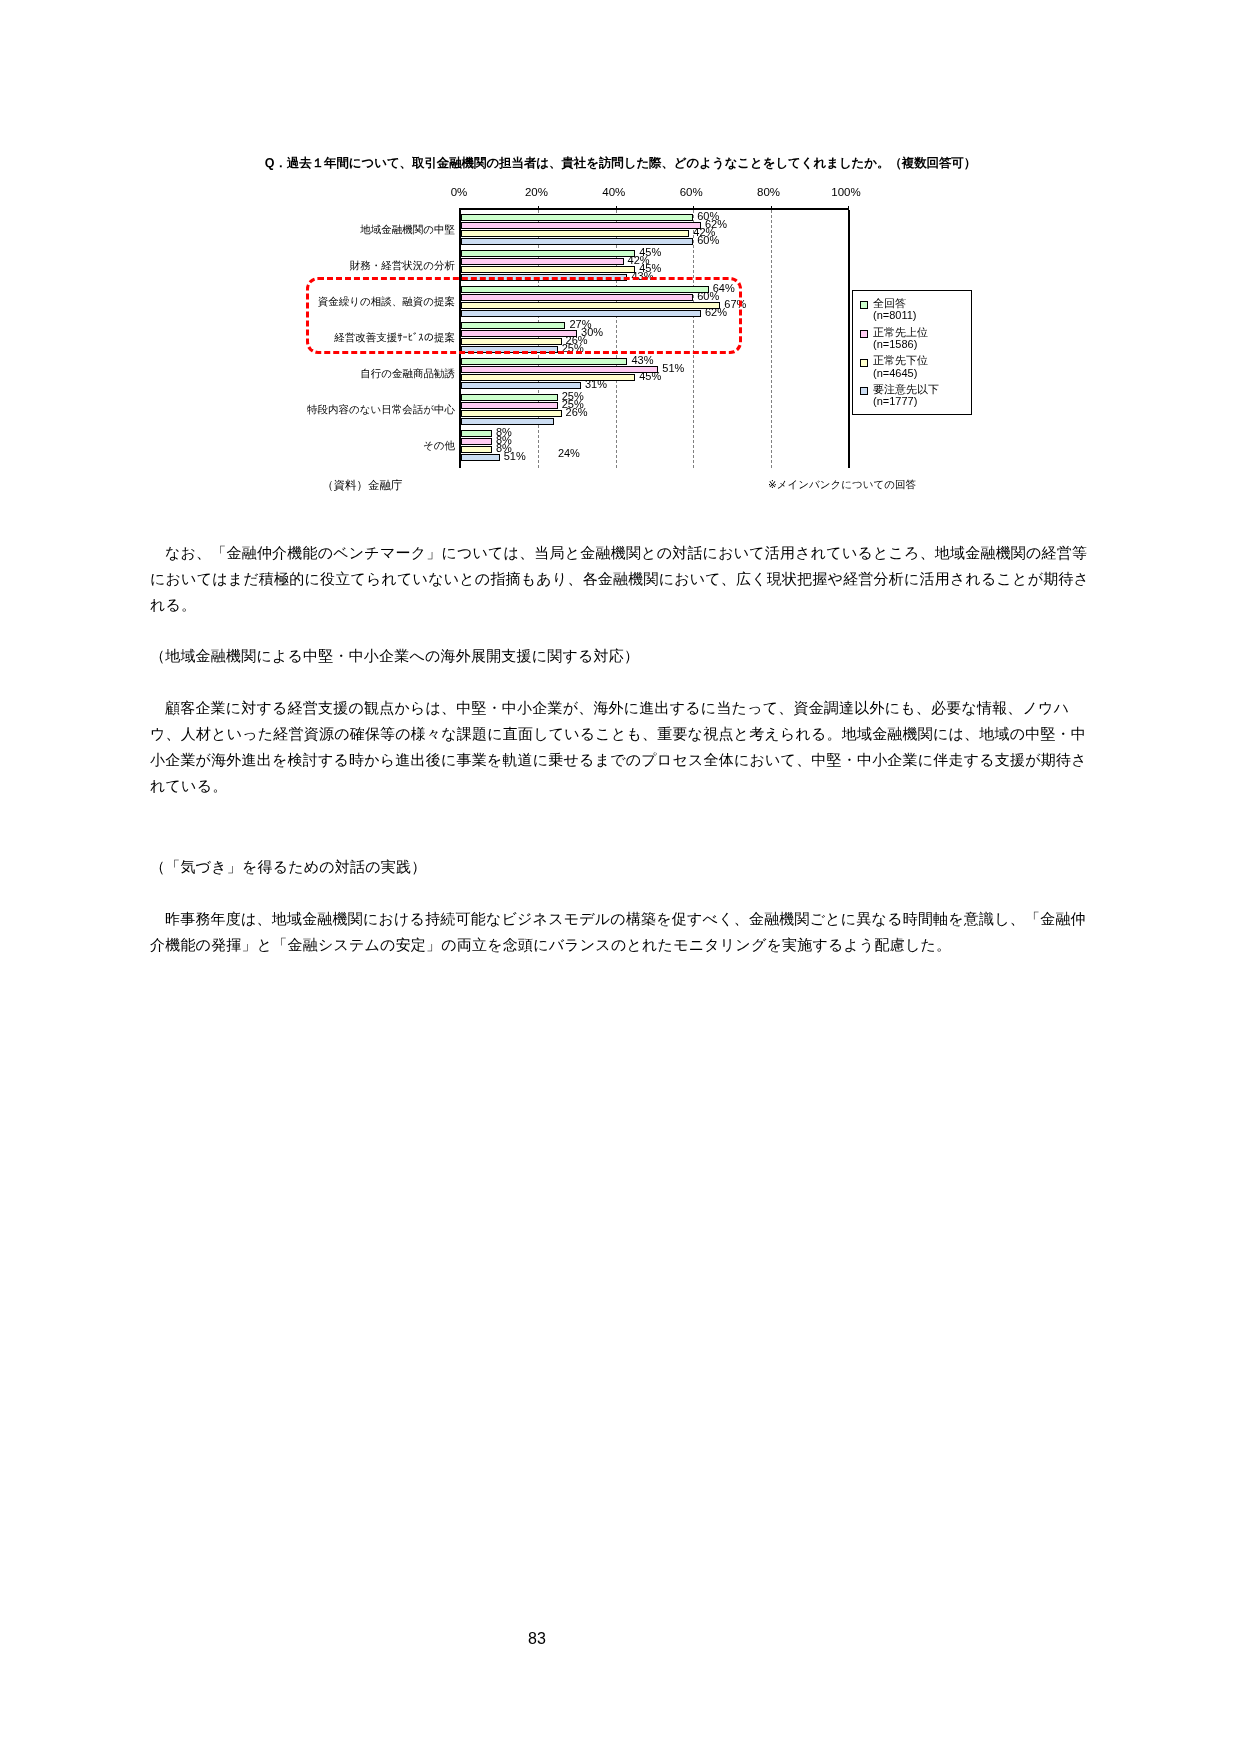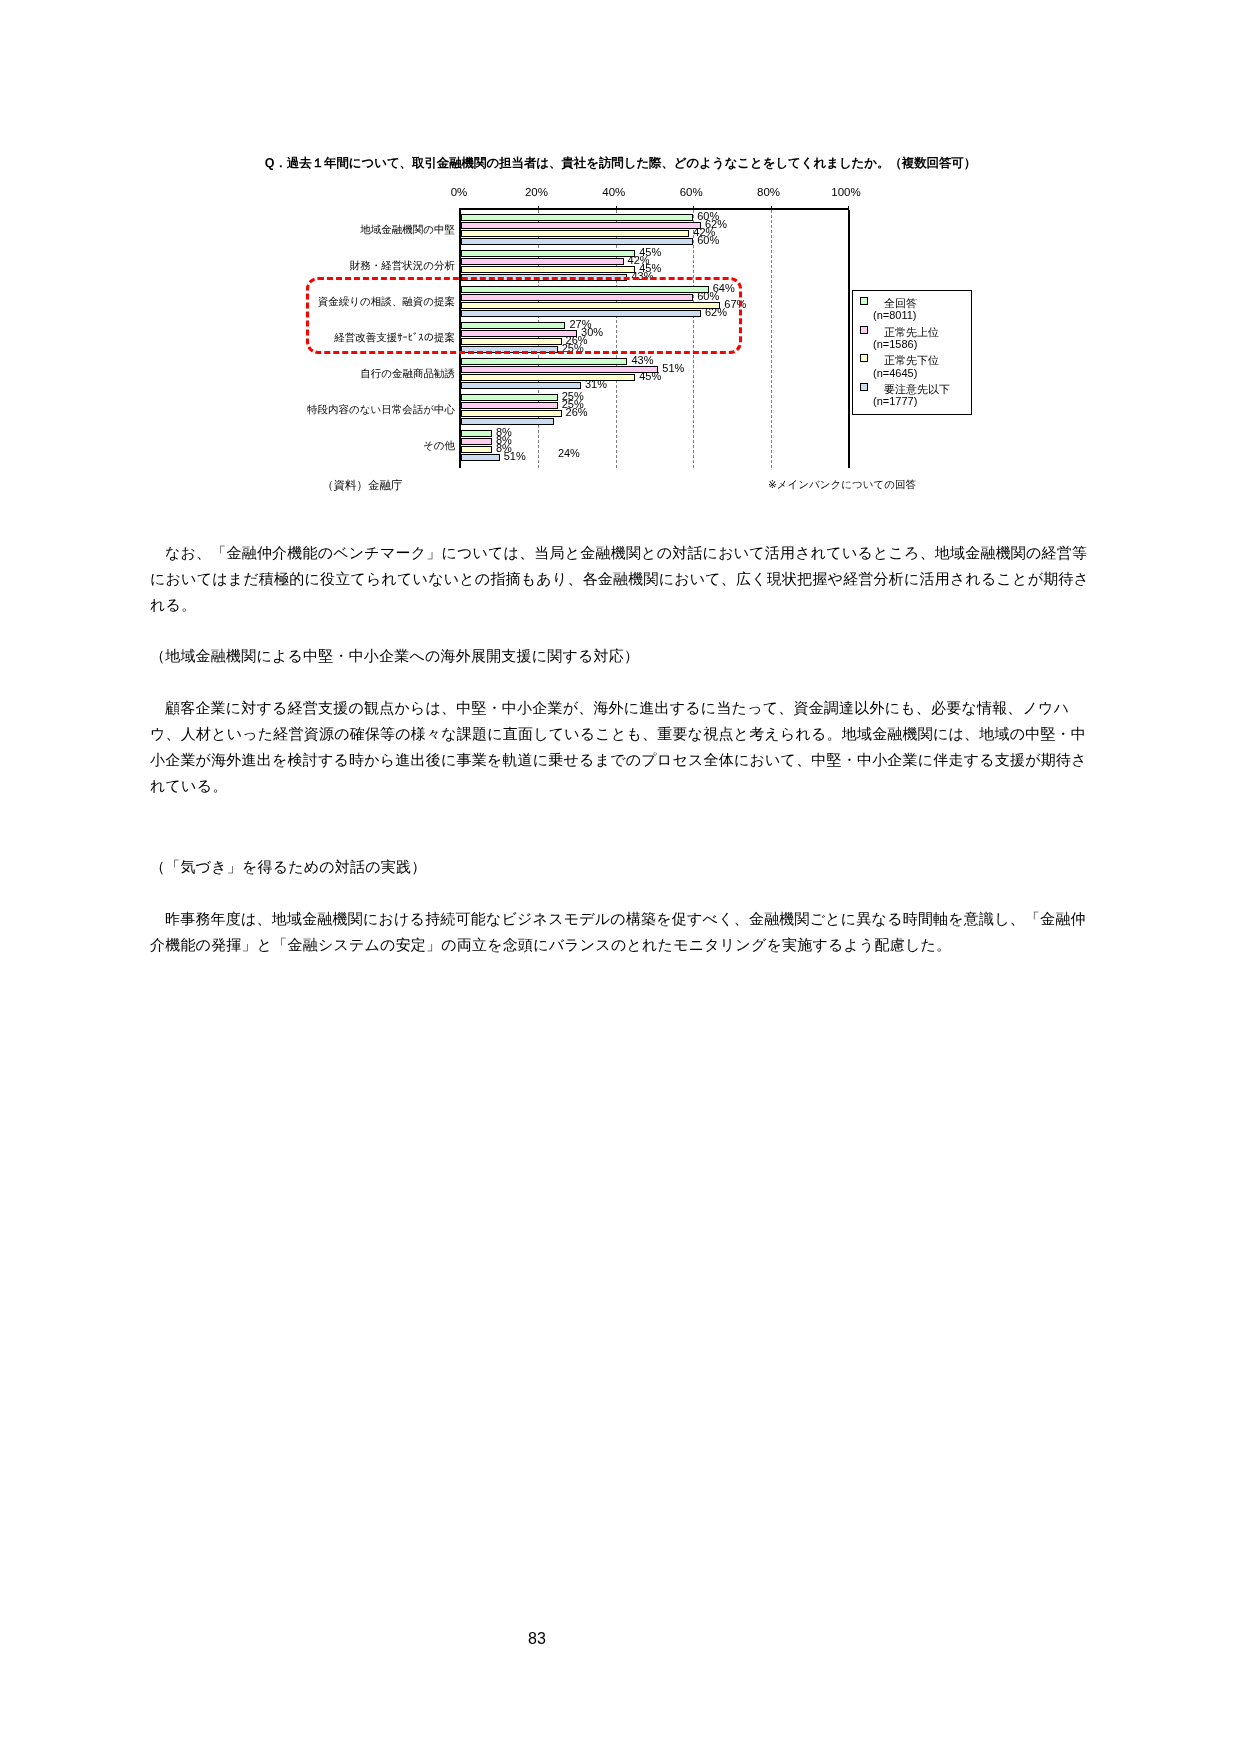--- a/index.html
+++ b/index.html
@@ -66,21 +66,21 @@
     position:absolute;
     border:3px dashed #ff0000;border-radius:12px;
     pointer-events:none;
   }
 
   .legend{
     position:absolute;left:852px;top:290px;width:105px;
     border:1.5px solid #000;background:#fff;
     padding:6px 6px 6px 7px;font-size:11px;line-height:1.12;
   }
-  .legend .row{display:flex;align-items:flex-start;gap:16px;white-space:nowrap;}
+  .legend .row{display:flex;align-items:flex-end;gap:5px;white-space:nowrap;}
   .legend .swatch{
     width:8px;height:8px;border:1px solid #000;box-sizing:border-box;flex:none;
   }
   .legend .n{padding-left:13px;white-space:nowrap;font-size:11px;}
   .legend .sp{height:4px;}
 
   .src-left{position:absolute;left:322px;top:478px;font-size:11.5px;}
   .src-right{position:absolute;left:768px;top:478px;font-size:10.5px;}
 
   

